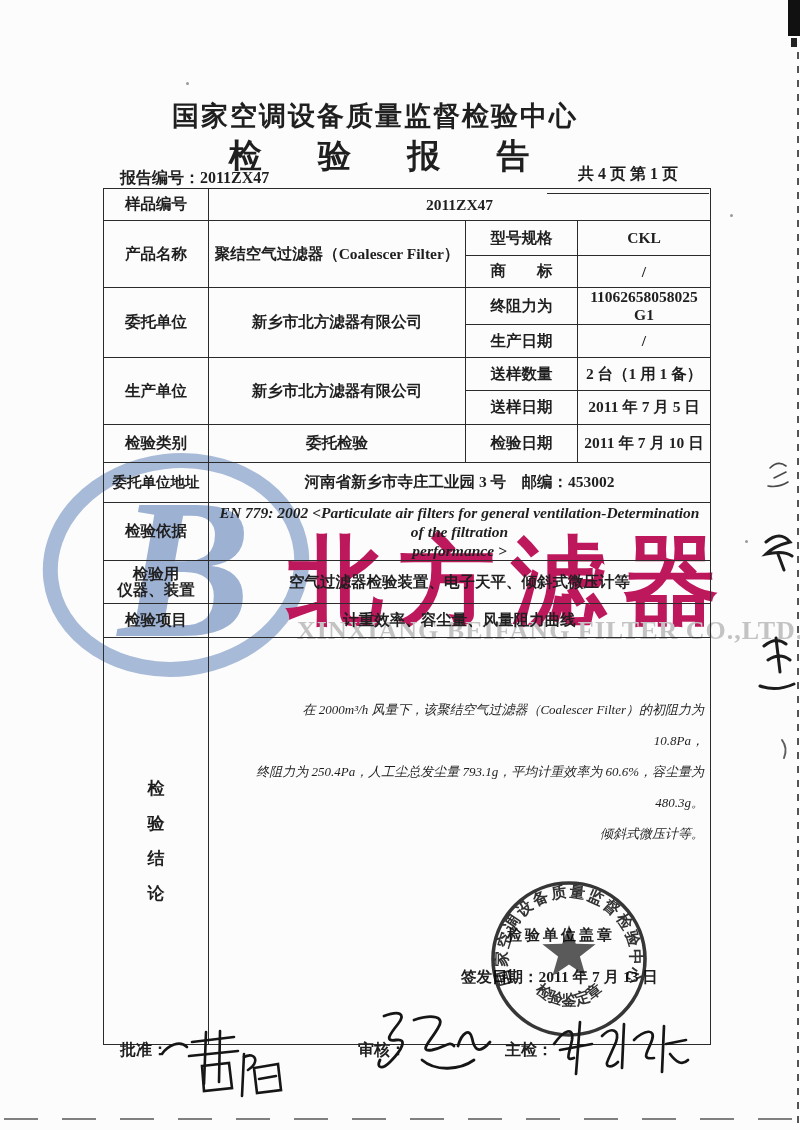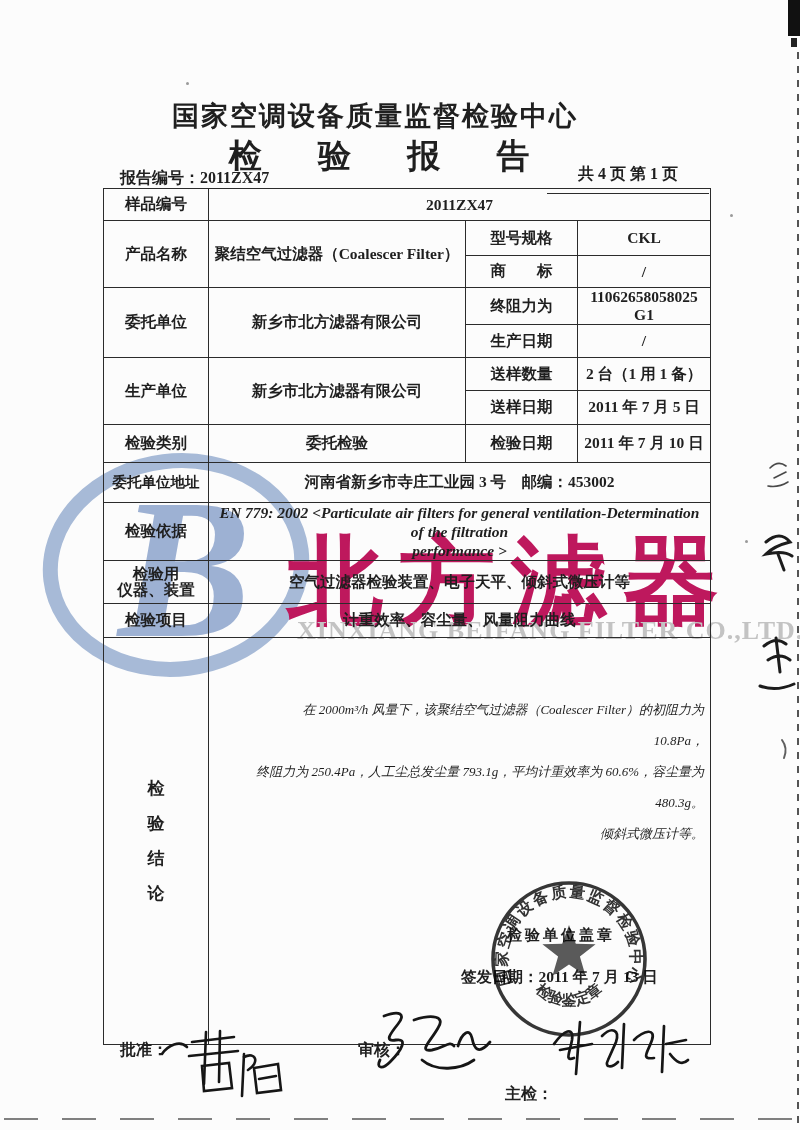--- a/index.html
+++ b/index.html
@@ -201,21 +201,21 @@
     <span class="sig-label" style="left:322px;top:10px;margin-left:36px;">审核：</span>
     <svg class="sig" style="left:366px;top:-28px;" width="135" height="85" viewBox="0 0 135 85">
       <g fill="none" stroke="#161616" stroke-width="2.8" stroke-linecap="round">
         <path d="M18,14 C34,8 40,12 32,22 C24,32 18,40 30,38 C42,36 36,48 24,60 C16,68 10,66 14,58"></path>
         <path d="M48,18 C66,12 80,14 72,26 C64,40 52,50 66,48 C78,46 84,38 88,44"></path>
         <path d="M92,44 C96,30 104,26 106,36 C108,46 112,54 124,40"></path>
         <path d="M56,58 C70,70 94,68 108,58"></path>
       </g>
     </svg>
 
-    <span class="sig-label" style="left:505px;top:10px;margin-top:44px;">主检：</span>
+    <span class="sig-label" style="left:505px;top:10px;">主检：</span>
     <svg class="sig" style="left:546px;top:-16px;" width="145" height="72" viewBox="0 0 145 72">
       <g fill="none" stroke="#161616" stroke-width="2.7" stroke-linecap="round">
         <path d="M8,30 C18,16 28,12 26,26 C24,38 18,48 28,44"></path>
         <path d="M34,8 L30,60"></path>
           <path d="M14,36 L46,30"></path>
         <path d="M56,22 C66,12 74,16 70,28 L62,46 C58,54 66,54 72,48"></path>
         <path d="M78,10 L76,54"></path>
         <path d="M88,26 C98,16 110,14 106,26 C102,38 94,46 108,44"></path>
         <path d="M118,12 L116,58"></path>
           <path d="M120,30 L140,26"></path>

